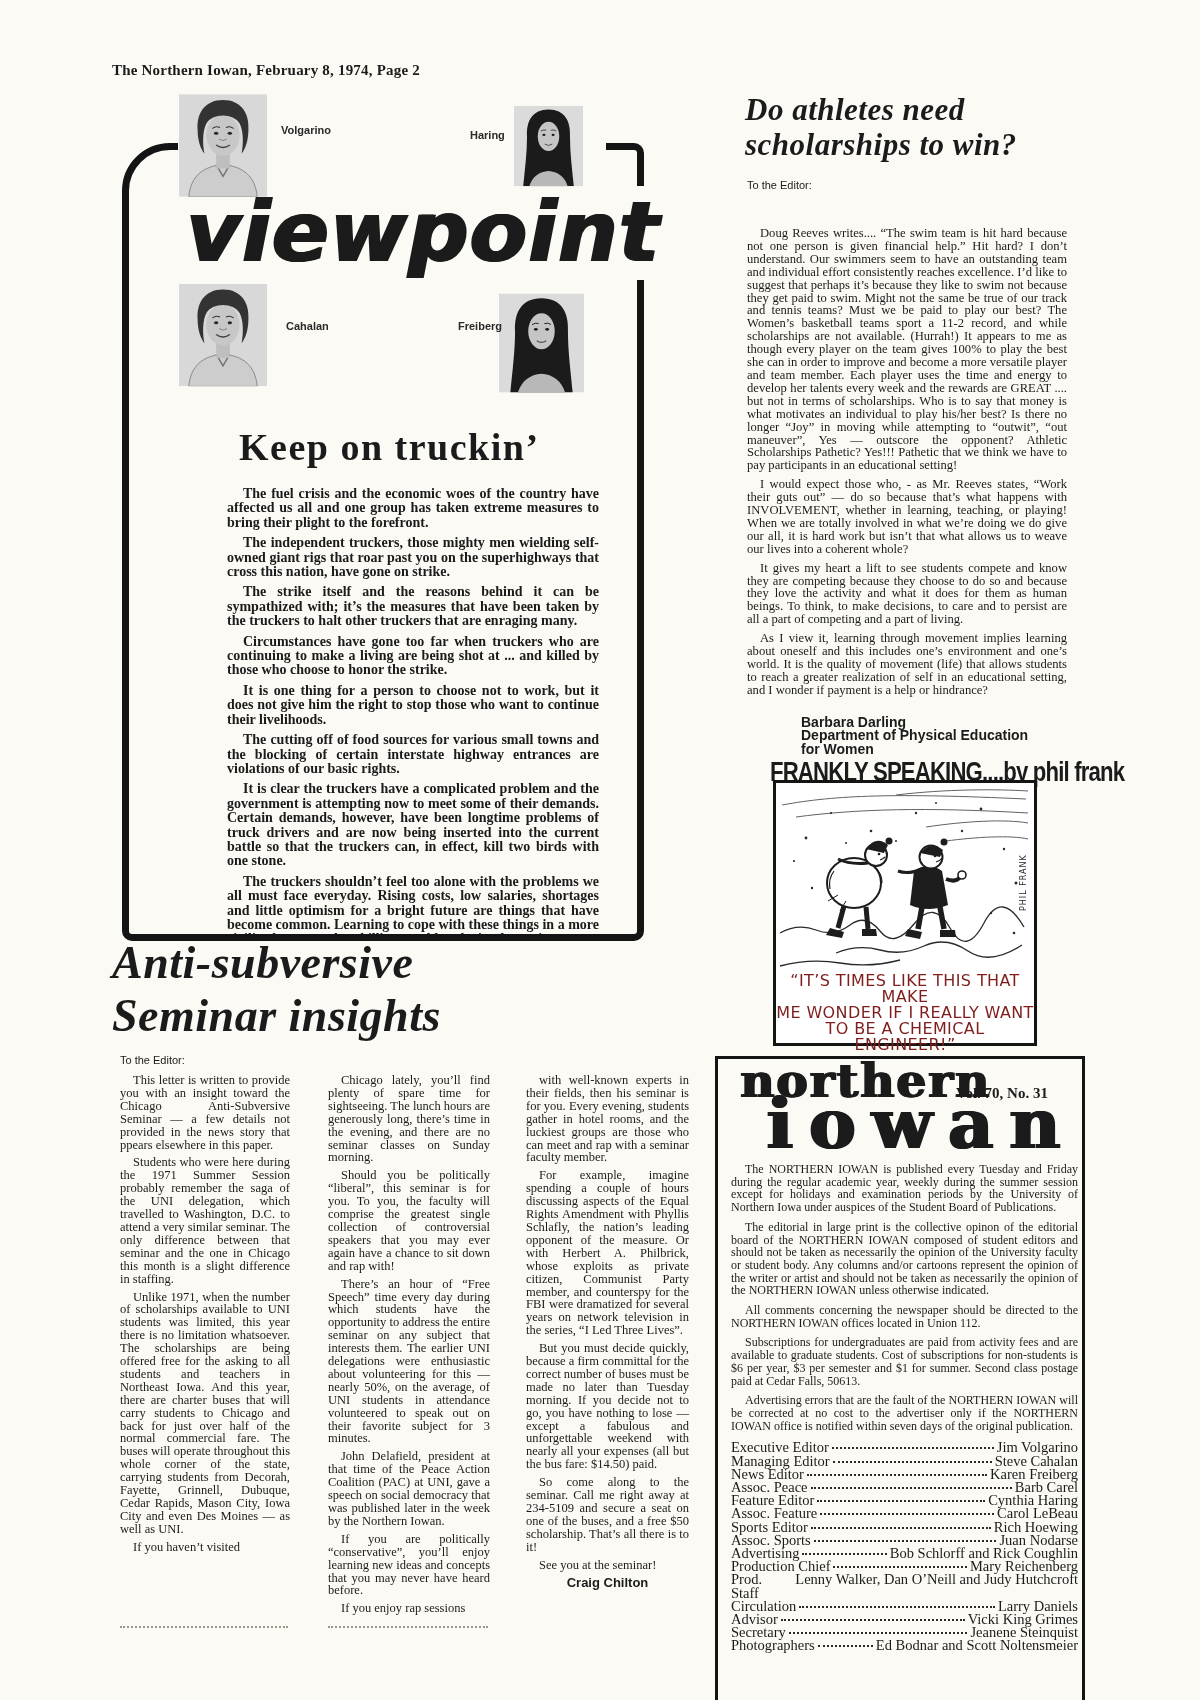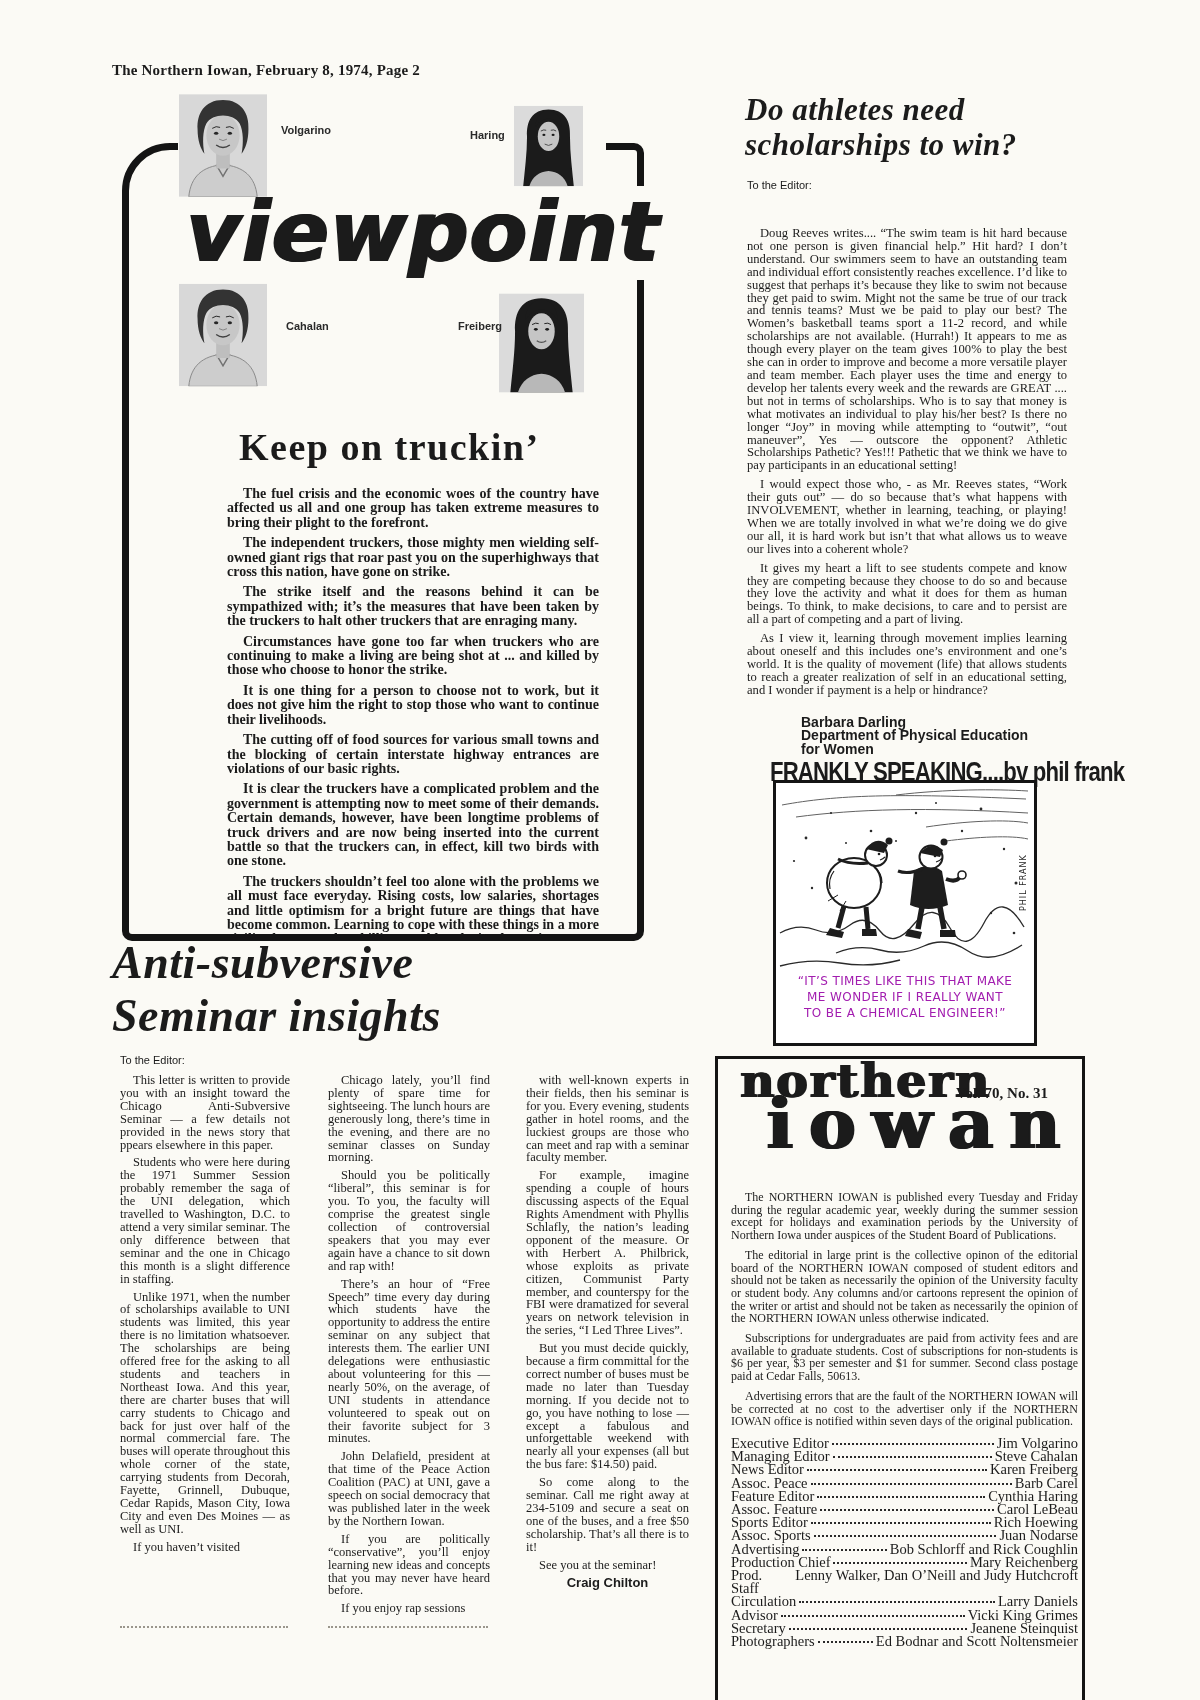--- a/index.html
+++ b/index.html
@@ -103,21 +103,21 @@
   .cartoon-panel{
     position:absolute;left:773px;top:780px;width:264px;height:266px;
     box-sizing:border-box;
     border:3px solid #141414;
     background:#fff;
   }
   .cartoon-art{display:block;width:100%;height:188px;}
   .cartoon-caption{
     padding-top:2px;text-align:center;
     font-family:"DejaVu Sans", sans-serif;
-    font-size:12px;line-height:16px;letter-spacing:.4px;color:#a21caf;
+    font-size:16px;line-height:16px;letter-spacing:.4px;color:#7f1d1d;
   }
   
   .sem-head{
     position:absolute;left:112px;top:936px;margin:0;
     font-size:46px;line-height:53px;
     font-weight:bold;font-style:italic;letter-spacing:.5px;
   }
   .sem-salut{position:absolute;left:120px;top:1054px;}
   .sem-col{
     position:absolute;top:1074px;
@@ -156,21 +156,21 @@
   }
   .mh-title2{
     position:absolute;right:6px;top:30px;
     font-family:"DejaVu Serif", serif;font-weight:bold;
     font-size:70px;letter-spacing:16px;line-height:70px;
     text-shadow:1.8px 0 0 currentColor,-1px 0 0 currentColor;
     white-space:nowrap;
   }
   .mh-paras{
     position:absolute;left:13px;top:104px;width:347px;
-    font-size:12px;line-height:12.7px;text-align:justify;margin-top:28px;
+    font-size:12px;line-height:12.7px;text-align:justify;
   }
   .mh-paras p{margin:0 0 7px 0;text-indent:14px;}
   .mh-staff{margin-top:9px;}
   .staff-row{
     display:flex;align-items:baseline;
     font-size:14.5px;line-height:13.2px;
   }
   .staff-dots{
     flex:1;margin:0 3px;
     border-bottom:2px dotted #2a2a2a;
@@ -371,20 +371,21 @@
   <div class="artifact af1"></div>
   <div class="artifact af2"></div>
 
   <div class="mh-box">
     <div class="mh-title1">northern</div>
     <div class="mh-vol">Vol. 70, No. 31</div>
     <div class="mh-title2">iowan</div>
     <div class="mh-paras">
       <p>The NORTHERN IOWAN is published every Tuesday and Friday during the regular academic year, weekly during the summer session except for holidays and examination periods by the University of Northern Iowa under auspices of the Student Board of Publications.</p>
       <p>The editorial in large print is the collective opinon of the editorial board of the NORTHERN IOWAN composed of student editors and should not be taken as necessarily the opinion of the University faculty or student body. Any columns and/or cartoons represent the opinion of the writer or artist and should not be taken as necessarily the opinion of the NORTHERN IOWAN unless otherwise indicated.</p>
+      <p>All comments concerning the newspaper should be directed to the NORTHERN IOWAN offices located in Union 112.</p>
       <p>Subscriptions for undergraduates are paid from activity fees and are available to graduate students. Cost of subscriptions for non-students is $6 per year, $3 per semester and $1 for summer. Second class postage paid at Cedar Falls, 50613.</p>
       <p>Advertising errors that are the fault of the NORTHERN IOWAN will be corrected at no cost to the advertiser only if the NORTHERN IOWAN office is notified within seven days of the original publication.</p>
       <div class="mh-staff">
         <div class="staff-row">
             <span class="staff-role">Executive Editor</span>
             <span class="staff-dots"></span>
             <span class="staff-name">Jim Volgarino</span>
           </div>
         <div class="staff-row">
             <span class="staff-role">Managing Editor</span>

